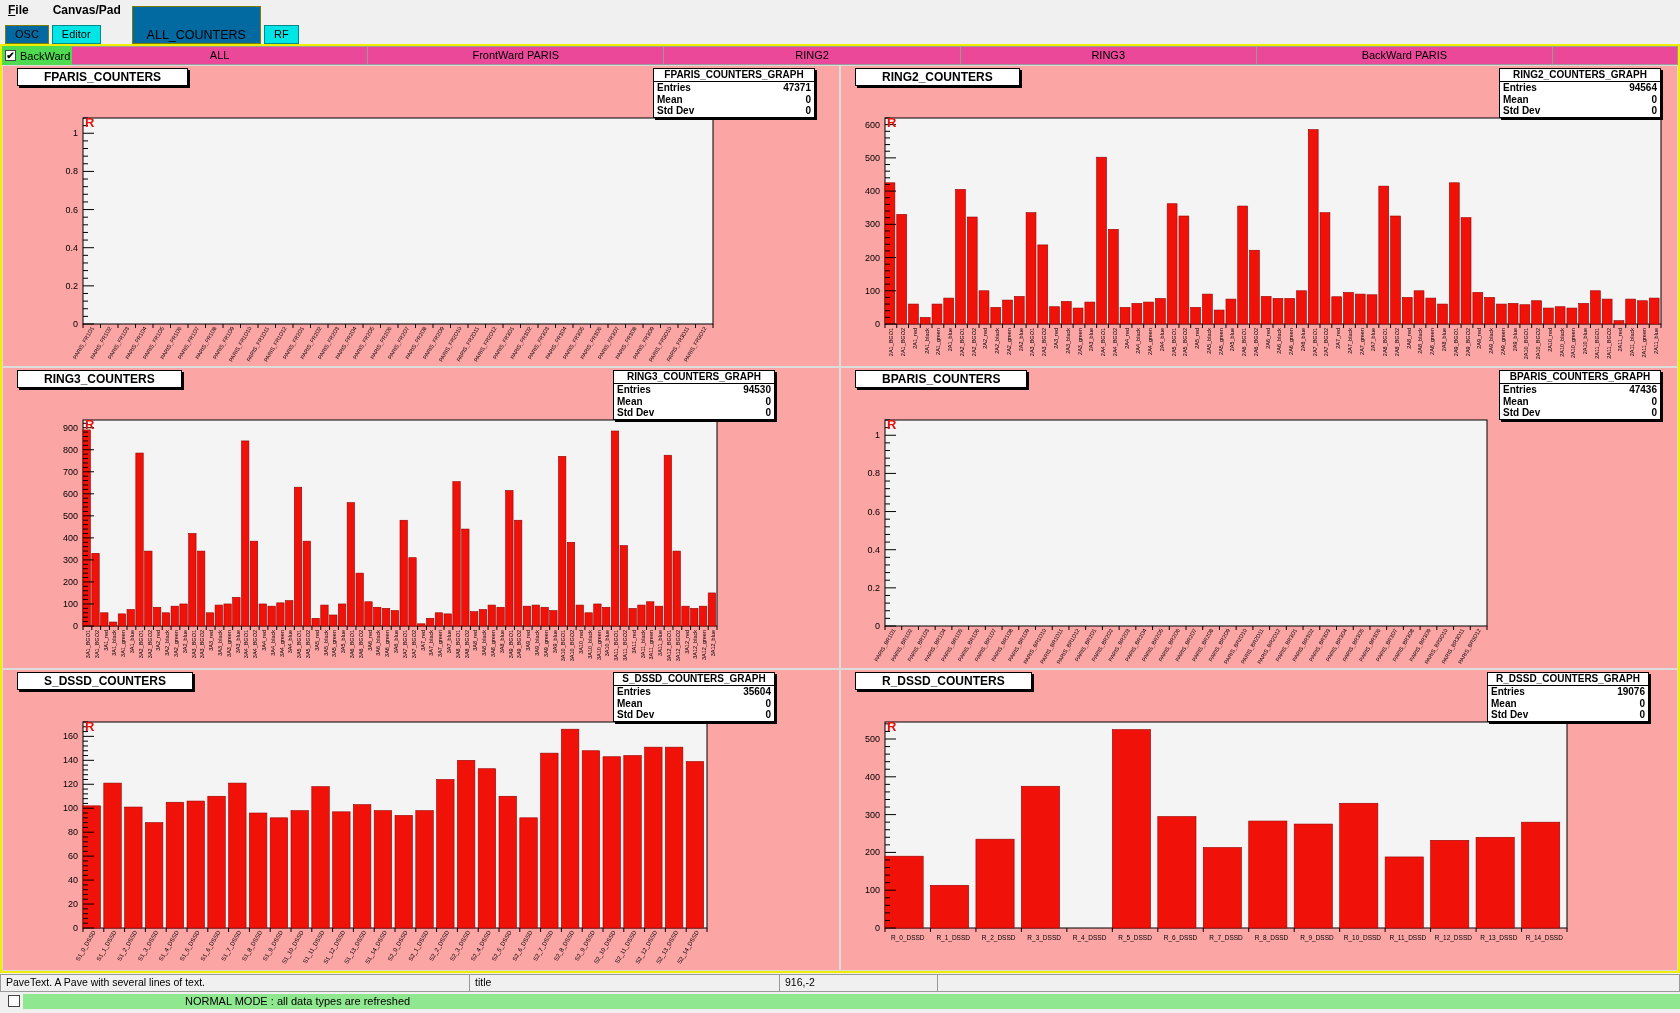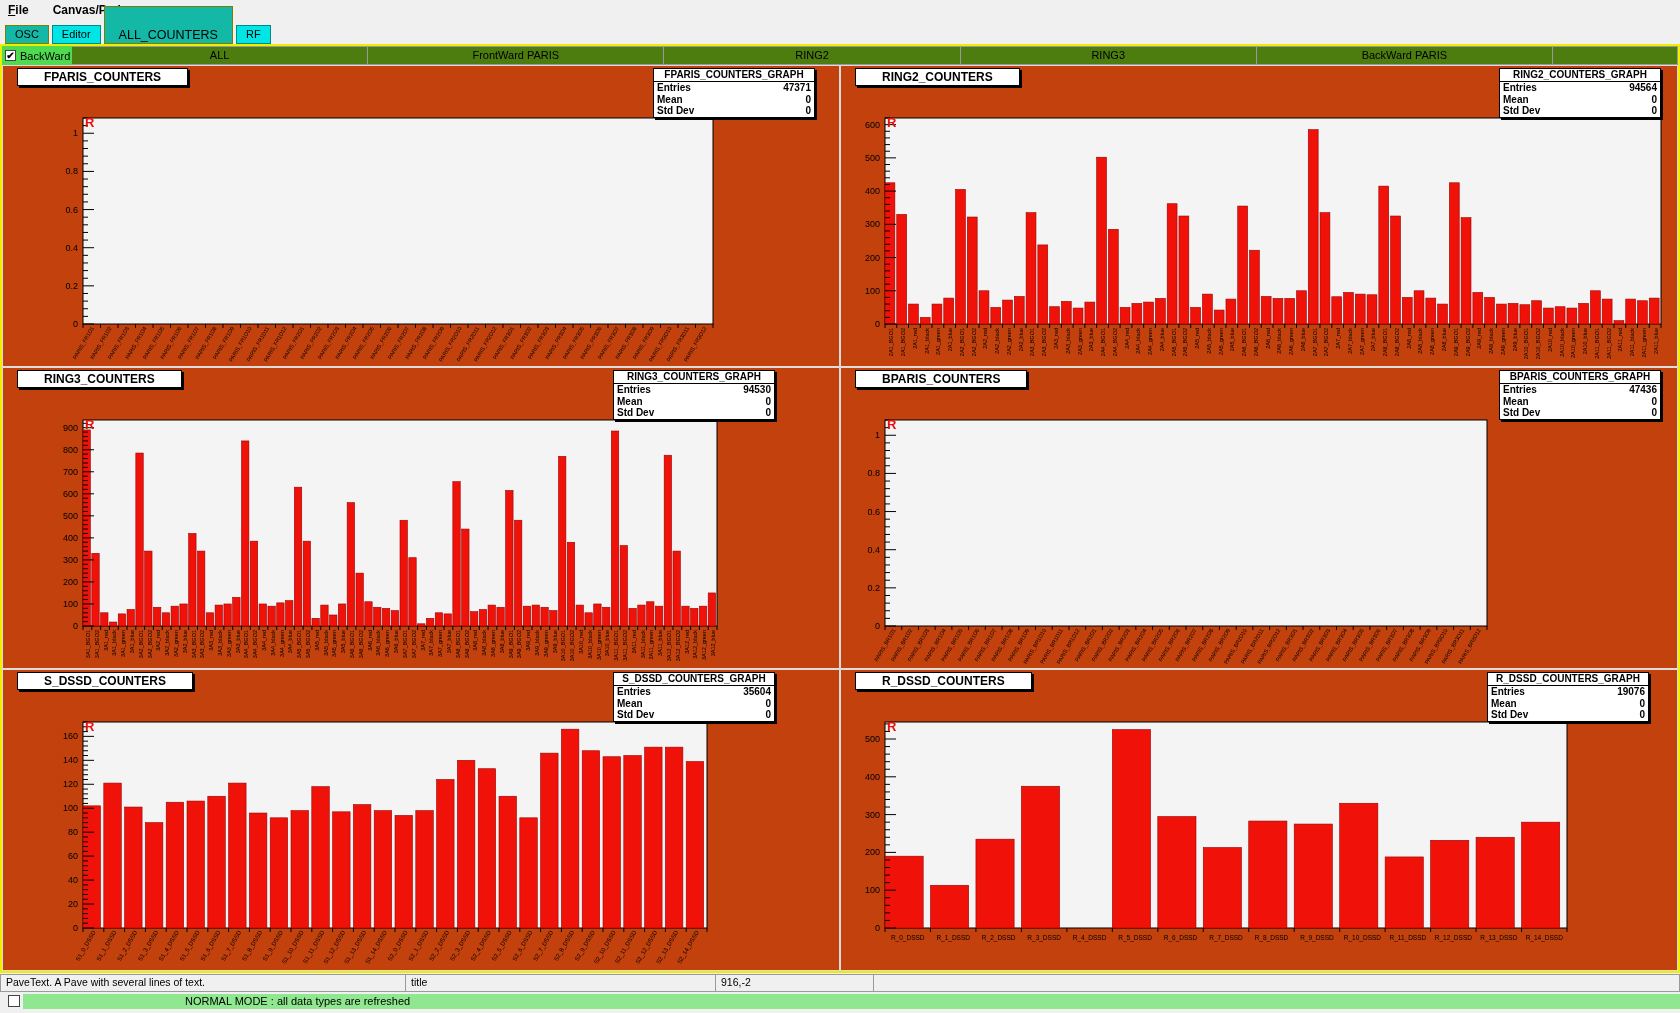--- a/index.html
+++ b/index.html
@@ -8,46 +8,46 @@
 
   
   .menubar { height:20px; display:flex; align-items:center; gap:24px; padding-left:8px; font-size:12px;font-weight:bold; }
   .menu-item { cursor:default; }
   .menu-item .accel { text-decoration:underline; }
 
   
   .tabrow { height:24px; display:flex; align-items:flex-end; padding-left:5px; gap:3px; }
   .tab { font-size:11px; height:19px; line-height:17px; padding:0 9px; border:1px solid #7d7d00; white-space:nowrap; }
   .tab.cyan { border-color:#008b8b; }
-  .tab.active { font-size:12.5px; height:23px; line-height:21px; padding:18px 14px; font-weight:normal; }
-  .yellow { background:#14b8a6; }
+  .tab.active { font-size:12.5px; height:23px; line-height:21px; padding:18px 14px; font-weight:normal;margin-left:28px; }
+  .yellow { background:#0369a1; }
   .cyan { background:#00e5e5; }
 
   
   .mainframe { border:2px solid #f0ee00; background:#f0f0f0; }
   .subrow { height:19px; display:flex; align-items:stretch; }
   .refresh { width:70px; background:#4fdb4f; display:flex; align-items:center; gap:4px; padding-left:3px; font-size:11px; }
   .cb { width:11px; height:11px; background:#fff; border:1px solid #444; font-size:10px; line-height:9px; text-align:center; font-weight:bold; }
-  .subtab { flex:1; border:1px solid #9a9a9a; border-left:none; background:#4d7c0f; text-align:center; font-size:11px; line-height:16px; }
+  .subtab { flex:1; border:1px solid #9a9a9a; border-left:none; background:#ec4899; text-align:center; font-size:11px; line-height:16px; }
   .subtab.spacer { flex:0.42; }
 
   
   #canvas { height:906px; display:grid; grid-template-columns:1fr 1fr; grid-template-rows:1fr 1fr 1fr; gap:2px; background:#dcdcdc; padding:1px; }
-  .pad { position:relative; background:#c2410c; overflow:hidden;text-decoration:underline; }
+  .pad { position:relative; background:#fca5a5; overflow:hidden;text-decoration:underline; }
   .pad svg { position:absolute; left:0; top:0; }
   .ptitle { position:absolute; top:2px; left:14px; background:#fff; border:1px solid #000; box-shadow:2px 2px 0 #000; font-weight:bold; font-size:12px; padding:1px 26px; white-space:nowrap; z-index:3; }
   .pstats { position:absolute; top:2px; width:162px; background:#fff; border:1px solid #000; box-shadow:2px 2px 0 #000; font-size:10px; font-weight:bold; z-index:3; }
   .pstats .hdr { text-align:center; border-bottom:1px solid #000; padding:0 2px 1px; white-space:nowrap; overflow:hidden; }
   .pstats .srow { display:flex; justify-content:space-between; padding:0 3px; line-height:11.5px; }
 
   
   .statusrow { height:18px; display:flex; margin-top:1px; }
   .scell { border:1px solid #9a9a9a; border-left:none; background:#f0f0f0; font-size:10.5px; line-height:15px; padding-left:5px; white-space:nowrap; overflow:hidden; }
   .scell:first-child { border-left:1px solid #9a9a9a; }
-  .sc1 { width:406px; } .sc2 { width:310px; } .sc3 { width:158px; } .sc4 { flex:1; }
+  .sc1 { width:470px; } .sc2 { width:310px; } .sc3 { width:158px; } .sc4 { flex:1; }
   .moderow { height:16px; display:flex; align-items:center; gap:3px; padding-left:8px; margin-top:1px; }
   .modecb { width:12px; height:12px; border:1px solid #444; background:#fff; }
   .modebar { flex:1; height:15px; background:#8fe78f; font-size:11px; line-height:15px; padding-left:162px; white-space:nowrap; }
 </style>
 </head>
 <body>
 
 <div class="menubar">
   <span class="menu-item"><span class="accel">F</span><span>ile</span></span>
   <span class="menu-item">Canvas/Pad</span>

